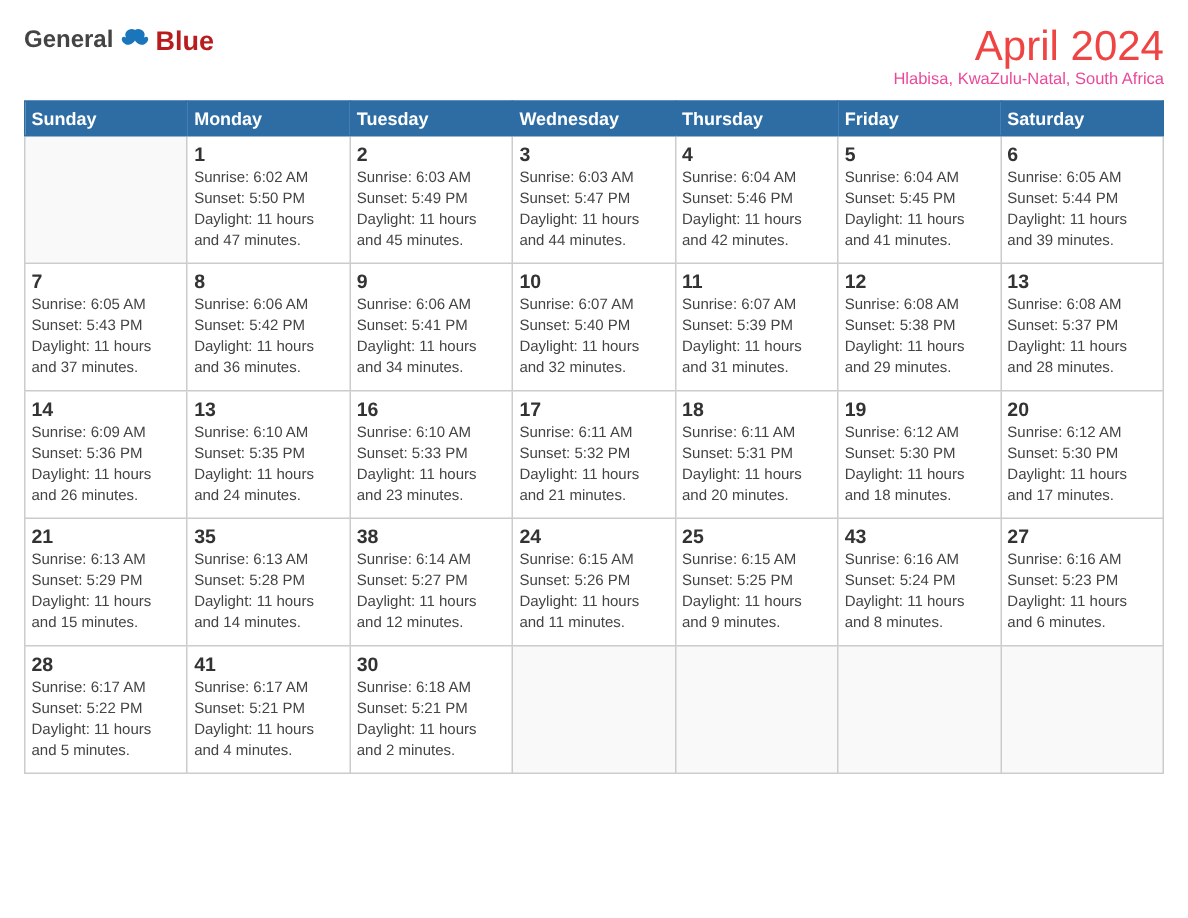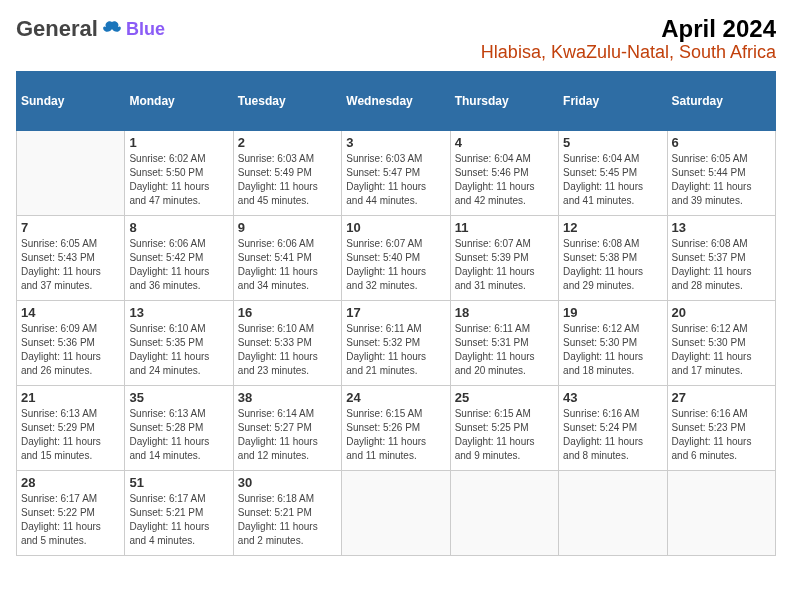--- a/index.html
+++ b/index.html
@@ -26,38 +26,38 @@
       font-weight: bold;
       color: #333;
       display: flex;
       align-items: center;
       gap: 2px;
     }
     .title-block {
       text-align: right;
     }
     .month-title {
-      font-size: 24px;
-      font-weight: bold;
-      color: #000000;
+      font-size: 28px;
+      font-weight: normal;
+      color: #ef4444;
       line-height: 1.1;
     }
     .location {
-      font-size: 18px;
-      color: #c2410c;
+      font-size: 11px;
+      color: #ec4899;
     }
     .calendar {
       width: 100%;
       border-collapse: collapse;
       font-size: 11px;
     }
     .calendar th {
       background: #2e6da4;
       color: #fff;
-      padding: 22px 4px;
+      padding: 4px 4px;
       text-align: left;
       font-size: 12px;
       font-weight: bold;
       border: 1px solid #2e6da4;
     }
     .calendar td {
       border: 1px solid #ccc;
       vertical-align: top;
       padding: 4px;
       width: 108px;
@@ -82,26 +82,26 @@
     .week-row td {
       height: 85px;
     }
   </style>
 </head>
 <body>
 
 <div class="header">
   <div class="logo">
     <div class="logo-text">
-      <span style="color:#444;font-weight:bold;font-size:22px;">General</span>
+      <span style="color:#444;font-weight:bold;font-size:16px;">General</span>
 
       <svg width="22" height="22" viewBox="0 0 22 22" style="margin: 0 1px;">
         <path d="M11 4 C14 2, 19 5, 17 9 C20 7, 21 11, 18 13 C16 15, 12 13, 11 11 C10 13, 6 15, 4 13 C1 11, 2 7, 5 9 C3 5, 8 2, 11 4Z" fill="#1a75bb"></path>
       </svg>
-      <span style="color:#8b5cf6;font-weight:bold;font-size:18px;">Blue</span>
+      <span style="color:#b91c1c;font-weight:bold;font-size:18px;">Blue</span>
     </div>
   </div>
   <div class="title-block">
     <div class="month-title">April 2024</div>
     <div class="location">Hlabisa, KwaZulu-Natal, South Africa</div>
   </div>
 </div>
 
 <table class="calendar">
   <thead>
@@ -232,21 +232,21 @@
           <span class="day-number">27</span>
           <div class="day-info">Sunrise: 6:16 AM<br>Sunset: 5:23 PM<br>Daylight: 11 hours<br>and 6 minutes.</div>
         </td>
       </tr>
       <tr class="week-row">
         <td>
           <span class="day-number">28</span>
           <div class="day-info">Sunrise: 6:17 AM<br>Sunset: 5:22 PM<br>Daylight: 11 hours<br>and 5 minutes.</div>
         </td>
         <td>
-          <span class="day-number">51</span>
+          <span class="day-number">41</span>
           <div class="day-info">Sunrise: 6:17 AM<br>Sunset: 5:21 PM<br>Daylight: 11 hours<br>and 4 minutes.</div>
         </td>
         <td>
           <span class="day-number">30</span>
           <div class="day-info">Sunrise: 6:18 AM<br>Sunset: 5:21 PM<br>Daylight: 11 hours<br>and 2 minutes.</div>
         </td>
         <td class="empty"></td>
         <td class="empty"></td>
         <td class="empty"></td>
         <td class="empty"></td>

